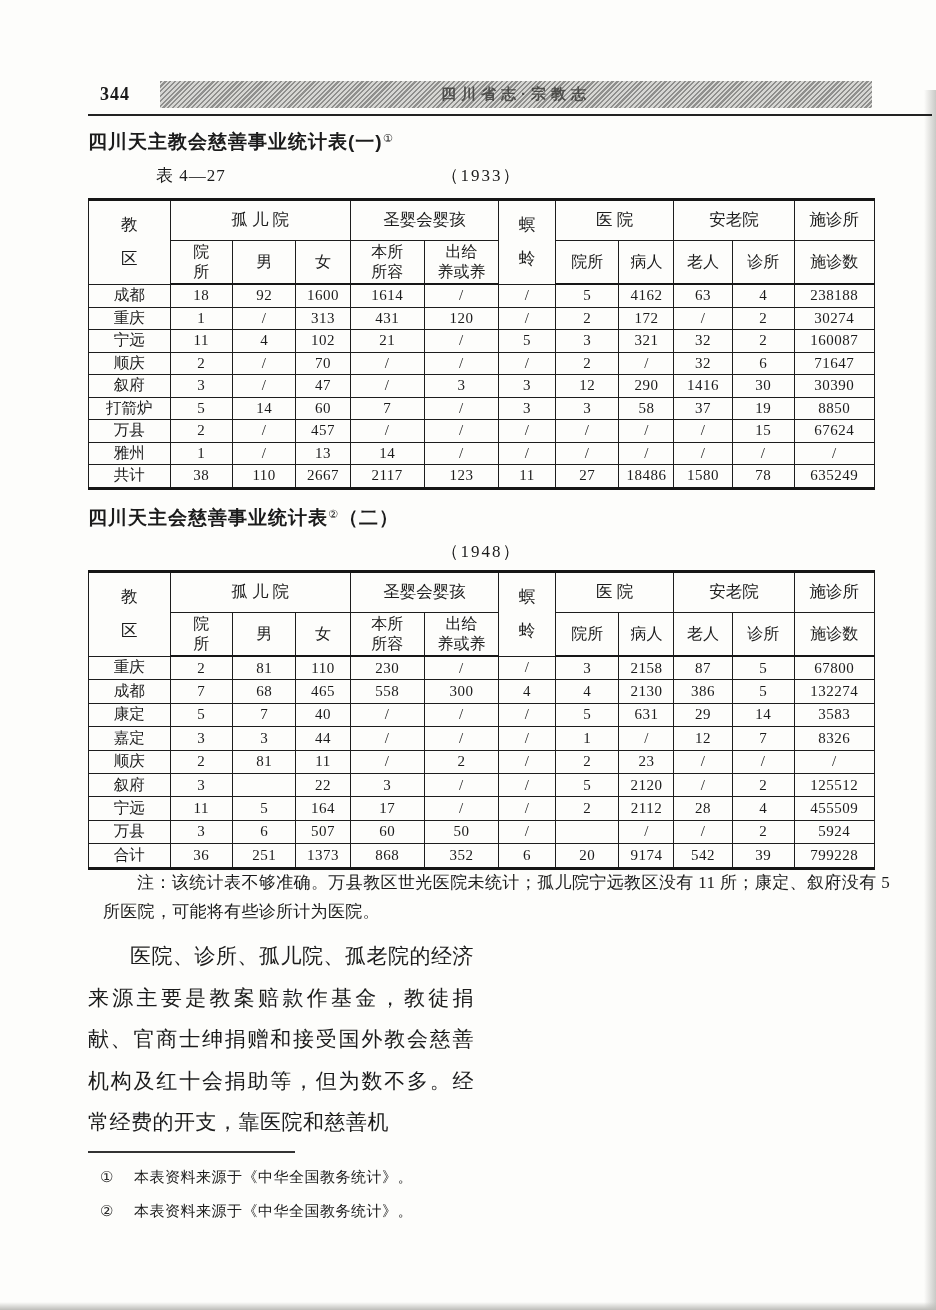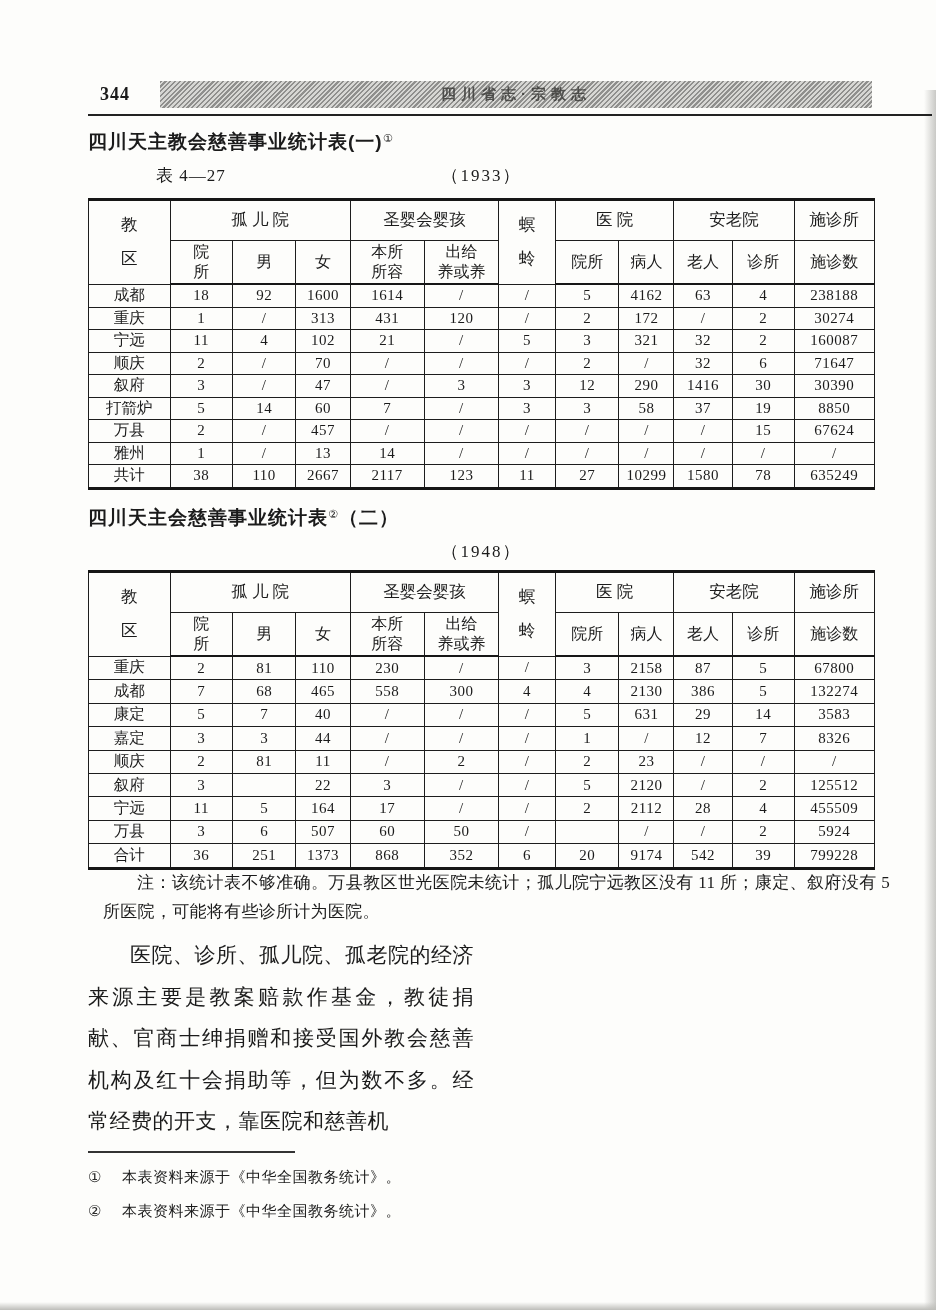--- a/index.html
+++ b/index.html
@@ -41,26 +41,26 @@
   .tbl thead tr.sub th{height:42px;border-bottom:2px solid #161616;}
   .tbl thead th.span2{font-size:16.5px;line-height:2.1;}
   .tbl tbody td{font-size:15px;letter-spacing:.5px;}
   .tbl tbody td:first-child{font-size:15.5px;letter-spacing:0;}
   .t1 tbody td{height:21.5px;}
   .t2 tbody td{height:22.4px;}
 
   .note{position:absolute;left:15px;width:787px;font-size:17px;line-height:29px;
     text-indent:2em;text-align:justify;letter-spacing:.3px;}
 
-  .bodycols{position:absolute;left:0;width:787px;display:flex;font-family:Liberation Mono, monospace;}
+  .bodycols{position:absolute;left:0;width:787px;display:flex;}
   .bodycols .col{width:386px;font-size:21px;line-height:41.5px;text-align:justify;letter-spacing:.5px;}
   .bodycols .col.first{text-indent:2em;}
 
   .footrule{position:absolute;left:0;width:207px;height:2px;background:#333;}
-  .footnote{position:absolute;left:0;width:787px;font-size:15px;letter-spacing:.5px;}
+  .footnote{position:absolute;left:12px;width:787px;font-size:15px;letter-spacing:.5px;}
   .footnote .mk{display:inline-block;width:34px;color:#2a2a2a;}
 </style>
 </head>
 <body>
 
 <div class="edge-right"></div>
 <div class="edge-bottom"></div>
 
 <div class="pageno">344</div>
 <div class="band">
@@ -236,21 +236,21 @@
         </tr>
         <tr>
           <td>共计</td>
           <td>38</td>
           <td>110</td>
           <td>2667</td>
           <td>2117</td>
           <td>123</td>
           <td>11</td>
           <td>27</td>
-          <td>10299</td>
+          <td>18486</td>
           <td>1580</td>
           <td>78</td>
           <td>635249</td>
         </tr>
       </tbody>
   </table>
 
   <div class="tbl-title" style="top:505px;">
     <span>四川天主会慈善事业统计表</span><sup>②</sup><span>（二）</span>
   </div>

